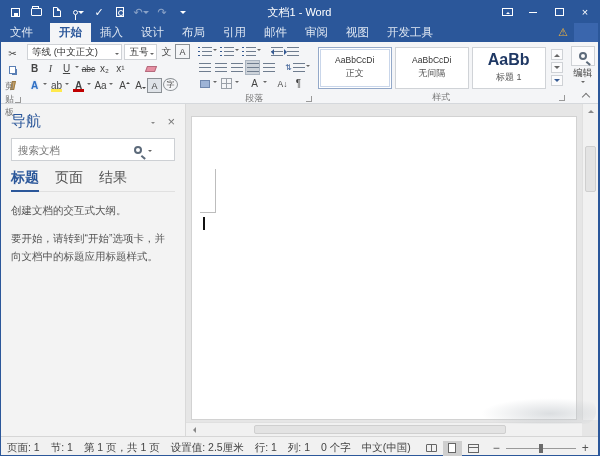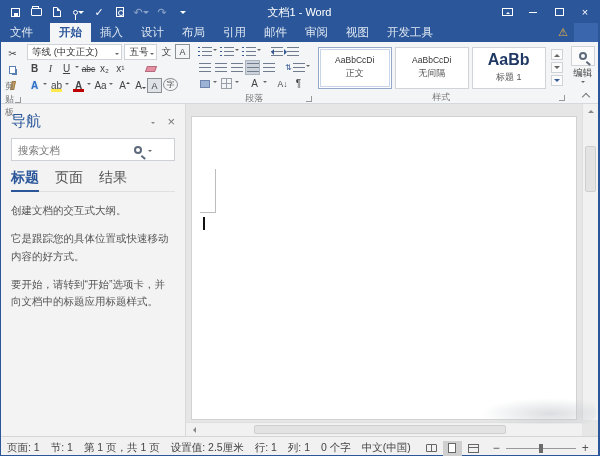--- a/index.html
+++ b/index.html
@@ -404,21 +404,20 @@
         <input type="text" placeholder="搜索文档" style="">
         <i class="i-search" style="margin-right:6px;"></i>
         <span class="dd"></span>
       </div>
       <div class="navtabs">
         <span class="navtab active">标题</span>
         <span class="navtab">页面</span>
         <span class="navtab">结果</span>
       </div>
       <p class="navp">创建文档的交互式大纲。</p>
-      <p class="navp">它是跟踪您的具体位置或快速移动内容的好方式。</p>
       <p class="navp">要开始，请转到“开始”选项卡，并向文档中的标题应用标题样式。</p>
     </div>
 
     <div class="docarea">
       <div class="page">
         <span class="cropmark"></span>
         <span class="caretline"></span>
       </div>
       <div class="vscroll">
         <span class="arr">

